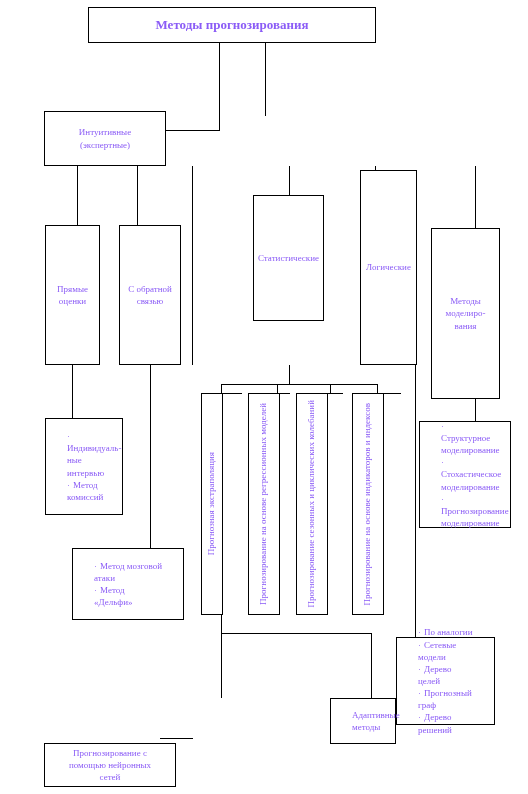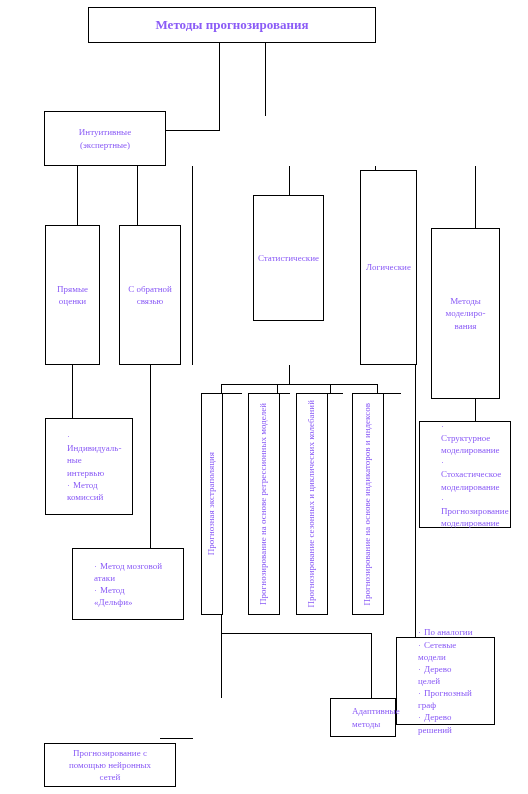--- a/index.html
+++ b/index.html
@@ -157,21 +157,21 @@
   </div>
 
   <div class="box" style="left:431px; top:228px; width:69px; height:171px;">
     <span class="inner">
       <span class="li">Методы</span>
       <span class="li">моделиро-</span>
       <span class="li">вания</span>
     </span>
   </div>
 
-  <div class="box listbox" style="left:45px; top:418px; width:88px; height:97px;">
+  <div class="box listbox" style="left:45px; top:418px; width:78px; height:97px;">
     <span class="inner">
       <span class="li"><span class="bul">·</span><span>Индивидуаль-ные интервью</span></span>
       <span class="li"><span class="bul">·</span><span>Метод комиссий</span></span>
     </span>
   </div>
 
   <div class="box listbox" style="left:72px; top:548px; width:112px; height:72px;">
     <span class="inner">
       <span class="li"><span class="bul">·</span><span>Метод мозговой атаки</span></span>
       <span class="li"><span class="bul">·</span><span>Метод «Дельфи»</span></span>
@@ -206,21 +206,21 @@
     <span class="inner">
       <span class="li"><span class="bul">·</span><span>По аналогии</span></span>
       <span class="li"><span class="bul">·</span><span>Сетевые модели</span></span>
       <span class="li"><span class="bul">·</span><span>Дерево целей</span></span>
       <span class="li"><span class="bul">·</span><span>Прогнозный граф</span></span>
       <span class="li"><span class="bul">·</span><span>Дерево решений</span></span>
     </span>
   </div>
 
 
-  <div class="box listbox" style="left:330px; top:698px; width:66px; height:39px;justify-content:center;">
+  <div class="box listbox" style="left:330px; top:698px; width:66px; height:46px;justify-content:center;">
     <span class="inner">
       <span class="li">Адаптивные</span>
       <span class="li">методы</span>
     </span>
   </div>
 
   <div class="box" style="left:44px; top:743px; width:132px; height:44px;">
     <span class="inner">
       <span class="li">Прогнозирование с</span>
       <span class="li">помощью нейронных</span>

